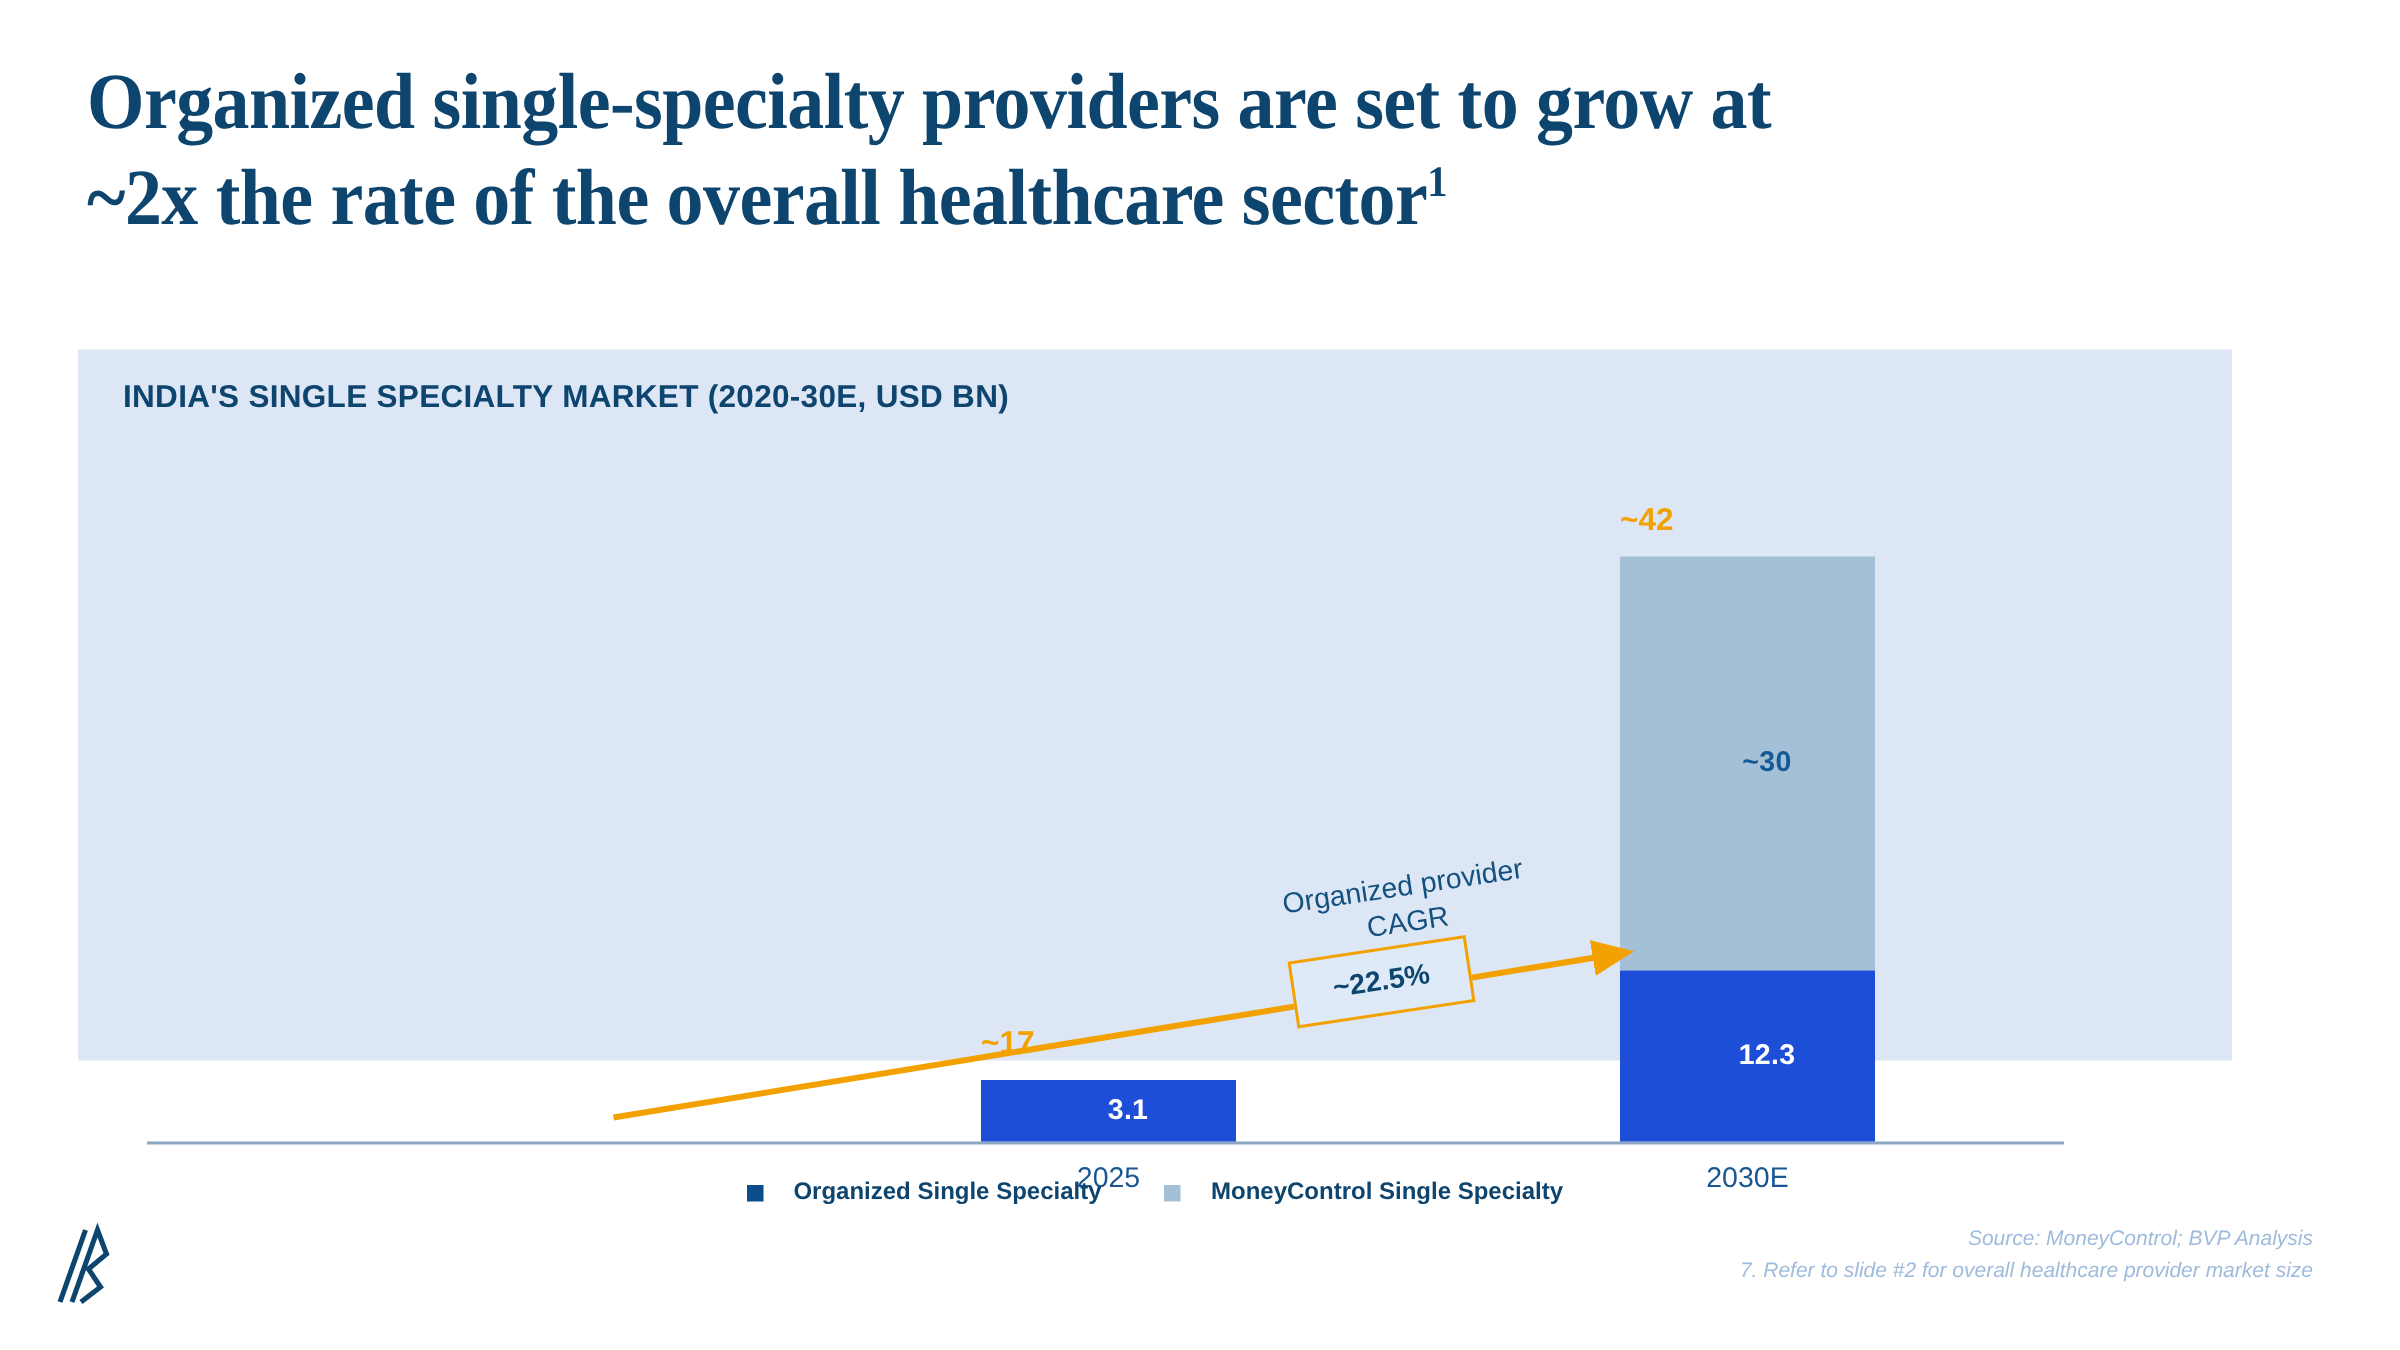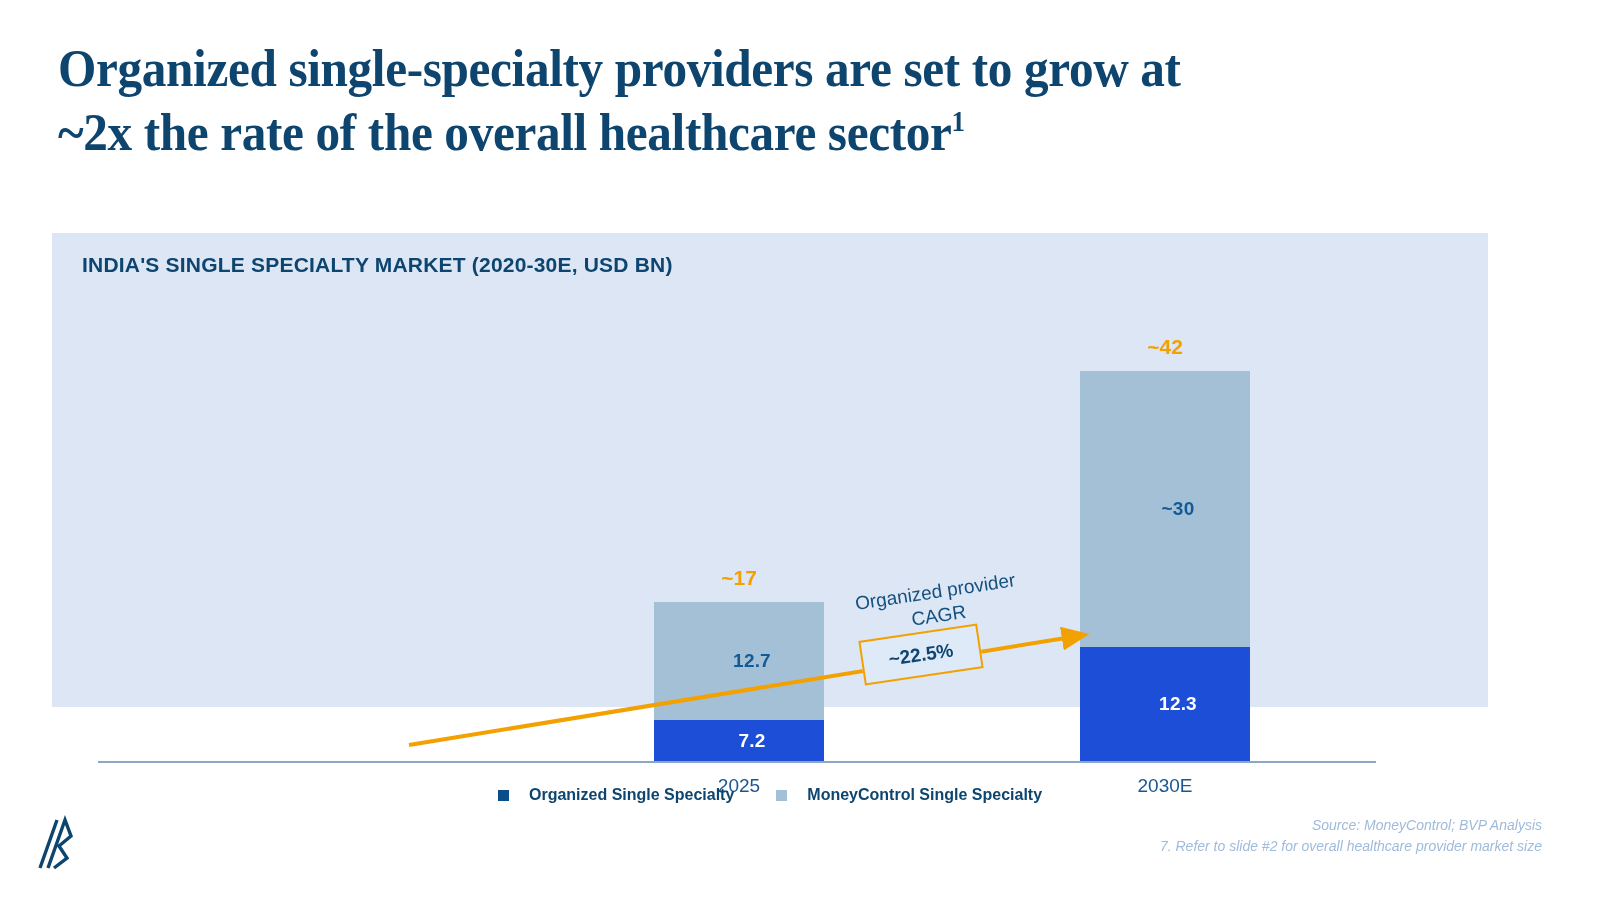--- a/index.html
+++ b/index.html
@@ -97,21 +97,21 @@
   }
   .seg-label {
     font-size: 19px;
     font-weight: bold;
     letter-spacing: 0.2px;
   }
   .bar-total {
     position: absolute;
     left: 0;
     width: 100%;
-    text-align: center;
+    text-align: left;
     font-size: 21px;
     font-weight: bold;
     color: #f2a100;
     top: -36px;
   }
   .bar-cat {
     position: absolute;
     left: 0;
     width: 100%;
     text-align: center;
@@ -221,25 +221,22 @@
 
   <div id="chart-header">INDIA'S SINGLE SPECIALTY MARKET (2020-30E, USD BN)</div>
 
   <div id="plot-area">
 
     <div id="axis-line"></div>
 
 
     <div class="bar-group" id="bar-2025" style="left:602px;">
       <div class="bar-total">~17</div>
-      <div class="bar-seg seg-unorg" style="height:118px;">
-        <span class="seg-label">12.7</span>
-      </div>
       <div class="bar-seg seg-org" style="height:41px;">
-        <span class="seg-label">7.2</span>
+        <span class="seg-label">3.1</span>
       </div>
       <div class="bar-cat">2025</div>
     </div>
 
     <div class="bar-group" id="bar-2030" style="left:1028px;">
       <div class="bar-total">~42</div>
       <div class="bar-seg seg-unorg" style="height:276px;">
         <span class="seg-label">~30</span>
       </div>
       <div class="bar-seg seg-org" style="height:114px;">

